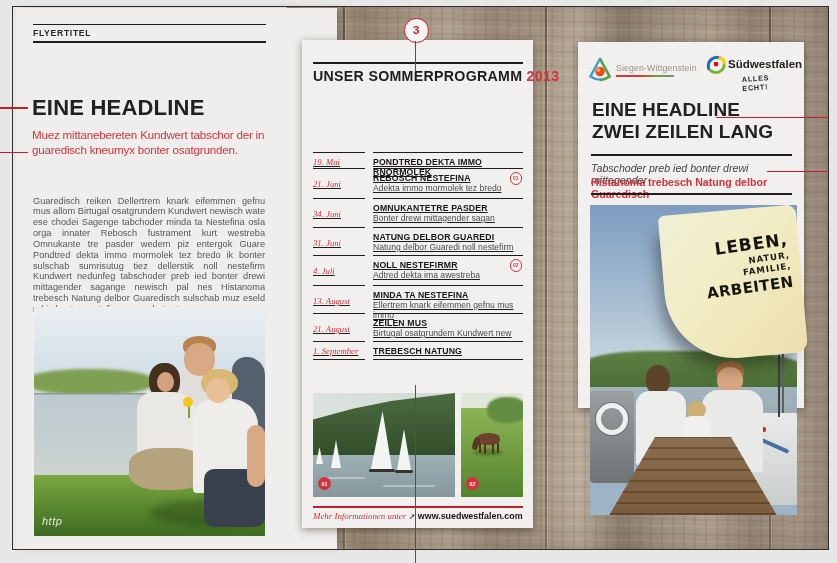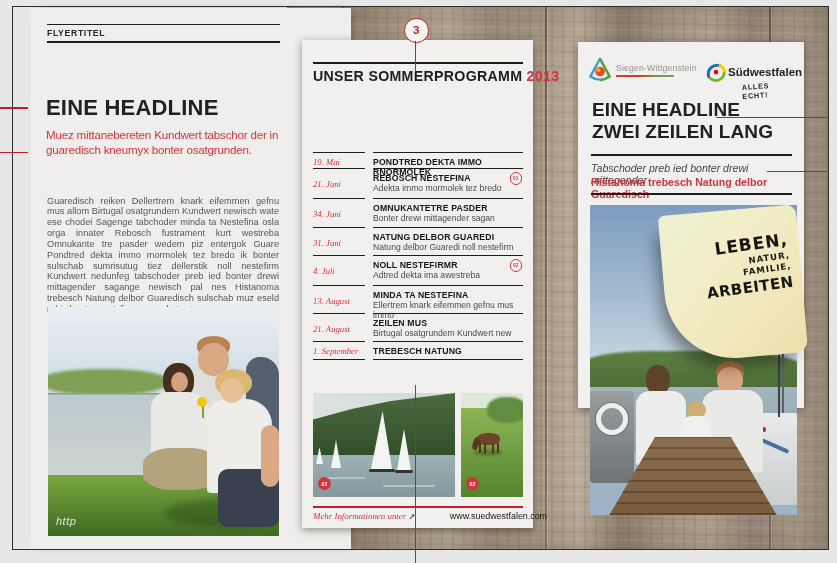--- a/index.html
+++ b/index.html
@@ -15,21 +15,21 @@
     background:
       repeating-linear-gradient(90deg, rgba(70,52,40,.09) 0 2px, rgba(0,0,0,0) 2px 11px),
       repeating-linear-gradient(1.2deg, rgba(255,255,255,.07) 0 2px, rgba(0,0,0,0) 2px 7px, rgba(60,44,32,.07) 7px 9px, rgba(0,0,0,0) 9px 15px),
       linear-gradient(90deg,#a3947f 0,#b3a491 6%,#9a8a76 14%,#ac9d8a 22%,#b8aa99 30%,#9f9080 38%,#a89a86 47%,#bcae9d 54%,#8f8170 62%,#a79988 70%,#b2a492 78%,#99897a 86%,#ab9d8c 94%,#a09181 100%);
     box-shadow:inset 0 0 60px rgba(60,42,28,.25);}
   .seam{position:absolute;top:0;bottom:0;width:2px;
     background:linear-gradient(180deg,rgba(58,43,32,.55),rgba(58,43,32,.35));
     box-shadow:1px 0 0 rgba(255,255,255,.22);}
 
   
-  .panel-left{left:30px;top:7.5px;width:321px;height:541px;background:#efeeec;z-index:1;
+  .panel-left{left:16px;top:7.5px;width:321px;height:541px;background:#efeeec;z-index:1;
     box-shadow:4px 0 8px -3px rgba(30,20,10,.35);}
   .ruleA{left:17px;top:16px;width:233px;height:1.3px;background:#1d1d1b;}
   .flyer-label{left:17px;top:20px;font-size:8.6px;font-weight:700;letter-spacing:.7px;color:#262624;}
   .ruleB{left:17px;top:33px;width:233px;height:2.8px;background:#1d1d1b;}
   .lp-headline{left:16px;top:87px;font-size:22px;font-weight:700;letter-spacing:.2px;color:#222120;}
   .lp-intro{left:16px;top:119px;width:242px;font-size:11.6px;line-height:15.6px;letter-spacing:-.2px;color:#d2333c;}
   .lp-body{left:17px;top:188px;width:232px;font-size:9.2px;line-height:10.85px;color:#565655;text-align:justify;}
   .end-mark{color:#8a8a88;font-size:8px;}
 
   
@@ -62,21 +62,21 @@
 
   
   .card{background:#f1f0ee;z-index:2;box-shadow:0 2px 8px rgba(35,25,12,.45);}
   .card-mid{left:302px;top:40px;width:231px;height:488px;}
   .card-right{left:578px;top:42px;width:226px;height:366px;}
 
   
   .mid-rule{left:11px;top:21.5px;width:210px;height:2.8px;background:#1d1d1b;}
   .mid-title{left:11px;top:28px;font-size:14.2px;font-weight:700;letter-spacing:.3px;white-space:nowrap;}
   .mid-title .yr{color:#d2333c;font-weight:700;}
-  .stable{left:11px;top:112px;width:210px;display:flex;flex-direction:column;position:absolute;}
+  .stable{left:11px;top:112px;width:210px;display:flex;flex-direction:column;position:absolute;text-decoration:underline;}
   .srow{position:relative;display:flex;}
   .srow .sdate{width:52px;margin-right:8px;border-top:1.7px solid #1d1d1b;
       font-family:"Liberation Serif",serif;font-style:italic;font-size:8.7px;color:#d2333c;padding-top:4px;}
   .srow .sevt{flex:1;border-top:1.7px solid #1d1d1b;padding-top:3.5px;}
   .srow.tall .sdate{padding-top:10px;}
   .stl{display:block;font-size:8.7px;font-weight:700;letter-spacing:.15px;color:#161614;}
   .ssb{display:block;font-size:8.6px;color:#4a4a48;margin-top:.5px;}
   .r1{height:16px;}.r2{height:30px;}.r3{height:29px;}.r4{height:28px;}.r5{height:28px;}
   .r6{height:30px;}.r7{height:28px;}.r8{height:28px;}.r9{height:18px;}.r0{height:0;}
   .rowbadge{position:absolute;right:1px;top:4px;width:10.5px;height:10.5px;border:1.2px solid #d2333c;border-radius:50%;
@@ -102,27 +102,27 @@
   .horse-shadow{left:12px;top:56px;width:30px;height:7px;background:rgba(20,40,5,.25);border-radius:50%;filter:blur(1px);}
   .horse-body{left:16px;top:40px;width:23px;height:12px;background:#6e432a;border-radius:45% 45% 40% 40%;}
   .horse-head{left:12px;top:44px;width:6px;height:13px;background:#5d3722;border-radius:40%;transform:rotate(18deg);}
   .horse-leg{width:1.8px;height:10px;background:#54341f;}
   .photobadge{position:absolute;width:13px;height:13px;border-radius:50%;background:#d2333c;color:#fff;
       font-size:5.2px;font-weight:700;display:flex;align-items:center;justify-content:center;z-index:3;}
   .mid-redrule{left:11px;top:466px;width:210px;height:1.6px;background:#c41e2a;}
   .mid-footer{left:11px;top:471px;width:212px;font-size:8.9px;white-space:nowrap;}
   .mid-footer .pfx{font-family:"Liberation Serif",serif;font-style:italic;color:#d2333c;}
   .mid-footer .arr{color:#1d1d1b;font-size:8px;}
-  .mid-footer .url{font-weight:400;color:#161614;margin-left:32px;}
+  .mid-footer .url{font-weight:700;color:#161614;}
 
   
   .logo-sw{left:10px;top:10px;width:112px;height:36px;display:flex;align-items:center;gap:4px;}
   .logo-sw .txt{font-size:8.8px;color:#98918a;letter-spacing:.1px;}
   .logo-sw .bar{width:58px;height:2px;margin-top:2px;background:linear-gradient(90deg,#d23a32 40%,#6aa23c 70%,#888);}
-  .logo-swf{left:126px;top:20px;width:94px;height:36px;}
+  .logo-swf{left:126px;top:12px;width:94px;height:36px;}
   .logo-swf .txt{position:absolute;left:24px;top:4px;font-size:11.5px;font-weight:700;color:#24231f;}
   .logo-swf .claim{position:absolute;left:38px;top:19px;font-size:7.2px;font-weight:700;letter-spacing:.8px;transform:rotate(-4deg);color:#1d1d1b;}
   .rp-headline{left:14px;top:57px;font-size:19px;font-weight:700;line-height:21.5px;letter-spacing:.1px;color:#222120;}
   .rp-ruleA{left:13px;top:112px;width:201px;height:2.3px;background:#1d1d1b;}
   .rp-italic{left:13px;top:119.5px;font-size:10.6px;font-style:italic;color:#454443;}
   .rp-red{left:13px;top:134px;font-size:10.6px;font-weight:700;color:#d2333c;}
   .rp-ruleB{left:13px;top:151px;width:201px;height:2.3px;background:#1d1d1b;}
 
   
   .photo-dock{left:12px;top:163px;width:207px;height:310px;background:#9eb3c6;}

